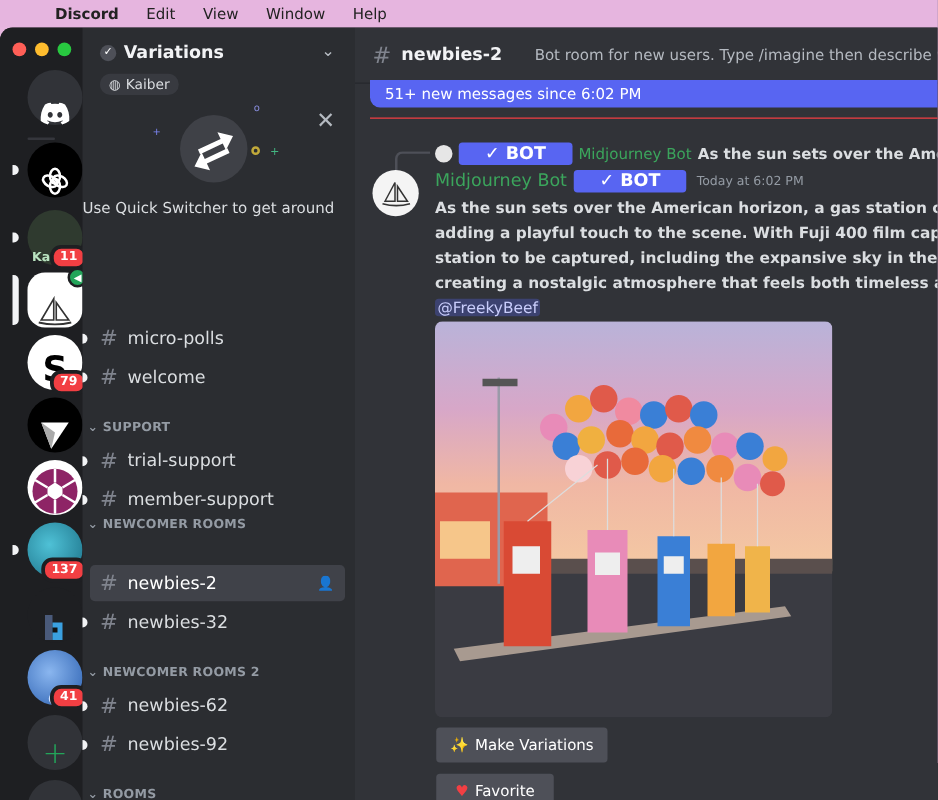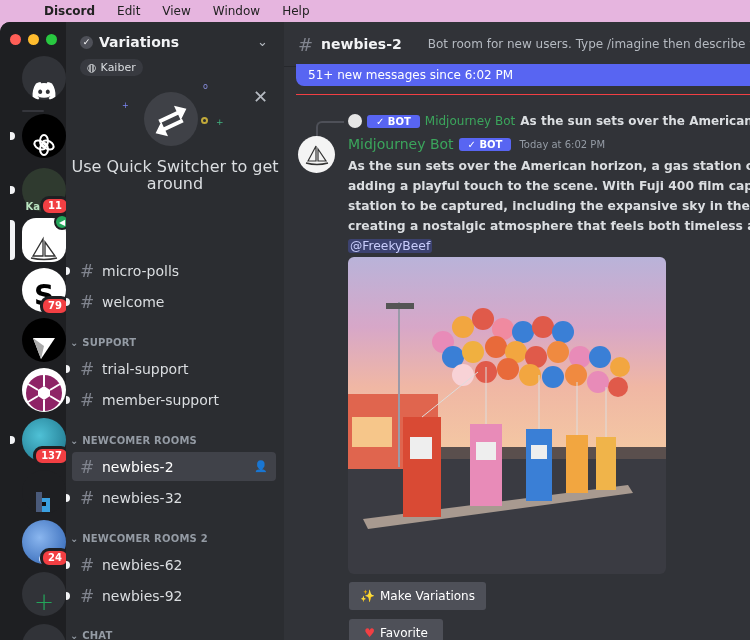--- a/index.html
+++ b/index.html
@@ -16,40 +16,40 @@
 .pill{position:absolute;left:-1px;width:5px;height:8px;border-radius:0 4px 4px 0;background:#f2f3f5}
 .badge{position:absolute;right:-4px;bottom:-4px;background:#f23f43;color:#fff;font-size:10px;font-weight:bold;border-radius:9px;padding:1px 5px;border:3px solid #1e1f22;line-height:12px}
 .sep{position:absolute;left:22px;top:100px;width:22px;height:2px;background:#35363c;border-radius:1px}
 .chanlist{position:absolute;left:66px;top:0;width:218px;height:618px;background:#2b2d31}
 .guild-hdr{position:absolute;left:14px;top:12px;display:flex;align-items:center;gap:6px;color:#f2f3f5;font-weight:bold;font-size:14px}
 .verified{width:13px;height:13px;border-radius:50%;background:#4e5058;color:#fff;font-size:9px;display:flex;align-items:center;justify-content:center}
 .chev{position:absolute;right:16px;top:12px;color:#b5bac1;font-size:13px}
 .public{position:absolute;left:14px;top:37px;background:#383a40;color:#dbdee1;border-radius:10px;font-size:11px;padding:2px 7px;display:flex;gap:4px;align-items:center}
 .qs-close{position:absolute;right:16px;top:64px;color:#b5bac1;font-size:18px}
 .qs-art{position:absolute;left:78px;top:70px;width:54px;height:54px;border-radius:50%;background:#3f4147}
-.qs-text{position:absolute;left:0;width:218px;top:136px;text-align:center;color:#dbdee1;font-size:16px;line-height:17px}
+.qs-text{position:absolute;left:0;width:218px;top:136px;text-align:left;color:#dbdee1;font-size:12px;line-height:17px}
 .qs-btn{position:absolute;left:14px;top:185px;width:189px;height:29px;background:#5865f2;border-radius:4px;color:#fff;font-size:12px;display:flex;align-items:center;justify-content:center}
 .ch{position:absolute;left:6px;width:204px;height:29px;display:flex;align-items:center;padding-left:8px;color:#dbdee1;font-size:14px;border-radius:4px}
 .ch .hash{color:#80848e;font-size:17px;width:22px}
 .ch.active{background:#404249;color:#fff}
 .ch .unread{position:absolute;left:-6px;width:4px;height:8px;border-radius:0 4px 4px 0;background:#f2f3f5}
 .ch .add{position:absolute;right:8px;color:#b5bac1;font-size:11px}
 .cat{position:absolute;left:4px;color:#949ba4;font-size:10px;font-weight:bold;letter-spacing:.2px}
 .main{position:absolute;left:284px;top:0;width:466px;height:618px;background:#313338}
 .topbar{position:absolute;left:0;top:0;width:466px;height:45px;border-bottom:1px solid #26282c;display:flex;align-items:center;padding-left:14px;white-space:nowrap;overflow:hidden}
 .topbar .hash{color:#80848e;font-size:18px;margin-right:8px}
 .topbar .name{color:#f2f3f5;font-weight:bold;font-size:14px;margin-right:14px}
 .topbar .dv{width:1px;height:22px;background:#3f4147;margin-right:12px}
 .topbar .topic{color:#b5bac1;font-size:12px}
 .newbar{position:absolute;left:12px;top:42px;width:460px;height:22px;background:#5865f2;border-radius:0 0 0 8px;color:#fff;font-size:12px;padding-left:12px;display:flex;align-items:center}
 .redline{position:absolute;left:12px;top:72px;width:460px;height:1px;background:#f23f43}
 .reply{position:absolute;left:64px;top:92px;display:flex;align-items:center;gap:5px;white-space:nowrap;font-size:12px}
 .reply-line{position:absolute;left:32px;top:99px;width:28px;height:16px;border-left:2px solid #4e5058;border-top:2px solid #4e5058;border-top-left-radius:6px}
 .mini-av{width:14px;height:14px;border-radius:50%;background:#e6e6e6}
-.bot{background:#5865f2;color:#fff;font-size:10px;font-weight:bold;border-radius:3px;padding:1px 9px}
+.bot{background:#5865f2;color:#fff;font-size:14px;font-weight:bold;border-radius:3px;padding:1px 21px}
 .green{color:#3ba55c}
 .reply .txt{color:#dbdee1;font-weight:bold}
 .avatar{position:absolute;left:14px;top:114px;width:37px;height:37px;border-radius:50%;background:#f4f4f4;display:flex;align-items:center;justify-content:center}
 .author{position:absolute;left:64px;top:114px;display:flex;align-items:center;gap:5px;white-space:nowrap}
 .author .nm{font-size:14px}
 .author .ts{color:#949ba4;font-size:10px;margin-left:3px}
 .msg{position:absolute;left:64px;top:134px;width:420px;color:#dbdee1;font-weight:bold;font-size:12.3px;line-height:20px;white-space:nowrap}
 .mention{background:#3c4270;color:#c9cdfb;border-radius:3px;padding:0 2px;font-weight:normal}
 .image{position:absolute;left:64px;top:235px;width:318px;height:317px;border-radius:6px;overflow:hidden}
 .btn{position:absolute;height:28px;background:#4e5058;border-radius:3px;color:#fff;font-size:12px;display:flex;align-items:center;justify-content:center;gap:5px}
@@ -138,21 +138,21 @@
     <div class="srv" style="top:448px;background:#1e1f22">
       <span class="pill" style="left:52px;top:18px"></span>
       <svg width="20" height="24" viewBox="0 0 20 24">
           <rect x="2" y="2" width="6" height="20" fill="#4a5a7a"></rect>
           <rect x="8" y="8" width="8" height="14" fill="#3aa0e0"></rect>
           <rect x="8" y="12" width="4" height="4" fill="#111"></rect>
         </svg>
     </div>
     <div class="srv" style="top:498px;background:radial-gradient(circle at 40% 40%,#8ab6ef,#2a5fb0)">
       <span style="width:10px;height:10px;border-radius:50%;border:2px solid #cfe0fb"></span>
-      <span class="badge">24</span>
+      <span class="badge">41</span>
     </div>
     <div class="srv" style="top:550px;background:#313338">
       <span class="pill" style="left:52px;top:18px"></span>
       <span style="color:#23a55a;font-size:24px;font-weight:300">+</span>
     </div>
     <div class="srv" style="top:602px;background:#313338">
       <span style="width:14px;height:14px;border-radius:50%;background:#23a55a;margin-top:-20px"></span>
     </div>
   </div>
 
@@ -197,21 +197,21 @@
       <span class="unread"></span>
       <span class="hash">#</span>
       <span>trial-support</span>
     </div>
     <div class="ch" style="top:363px">
       <span class="unread"></span>
       <span class="hash">#</span>
       <span>member-support</span>
     </div>
 
-    <div class="cat" style="top:413px">⌄ <span>NEWCOMER ROOMS</span></div>
+    <div class="cat" style="top:392px">⌄ <span>NEWCOMER ROOMS</span></div>
     <div class="ch active" style="top:430px">
       <span class="hash">#</span>
       <span>newbies-2</span>
       <span class="add">👤</span>
     </div>
     <div class="ch" style="top:461px">
       <span class="unread"></span>
       <span class="hash">#</span>
       <span>newbies-32</span>
     </div>
@@ -220,21 +220,21 @@
     <div class="ch" style="top:528px">
       <span class="unread"></span>
       <span class="hash">#</span>
       <span>newbies-62</span>
     </div>
     <div class="ch" style="top:559px">
       <span class="unread"></span>
       <span class="hash">#</span>
       <span>newbies-92</span>
     </div>
-    <div class="cat" style="top:608px">⌄ <span>CHAT</span></div>
+    <div class="cat" style="top:608px">⌄ <span>ROOMS</span></div>
   </div>
 
   <div class="main">
     <div class="topbar">
       <span class="hash">#</span>
       <span class="name">newbies-2</span>
       <span class="dv"></span>
       <span class="topic">Bot room for new users. Type /imagine then describe what you want to draw.</span>
     </div>
     <div class="newbar">51+ new messages since 6:02 PM</div>

